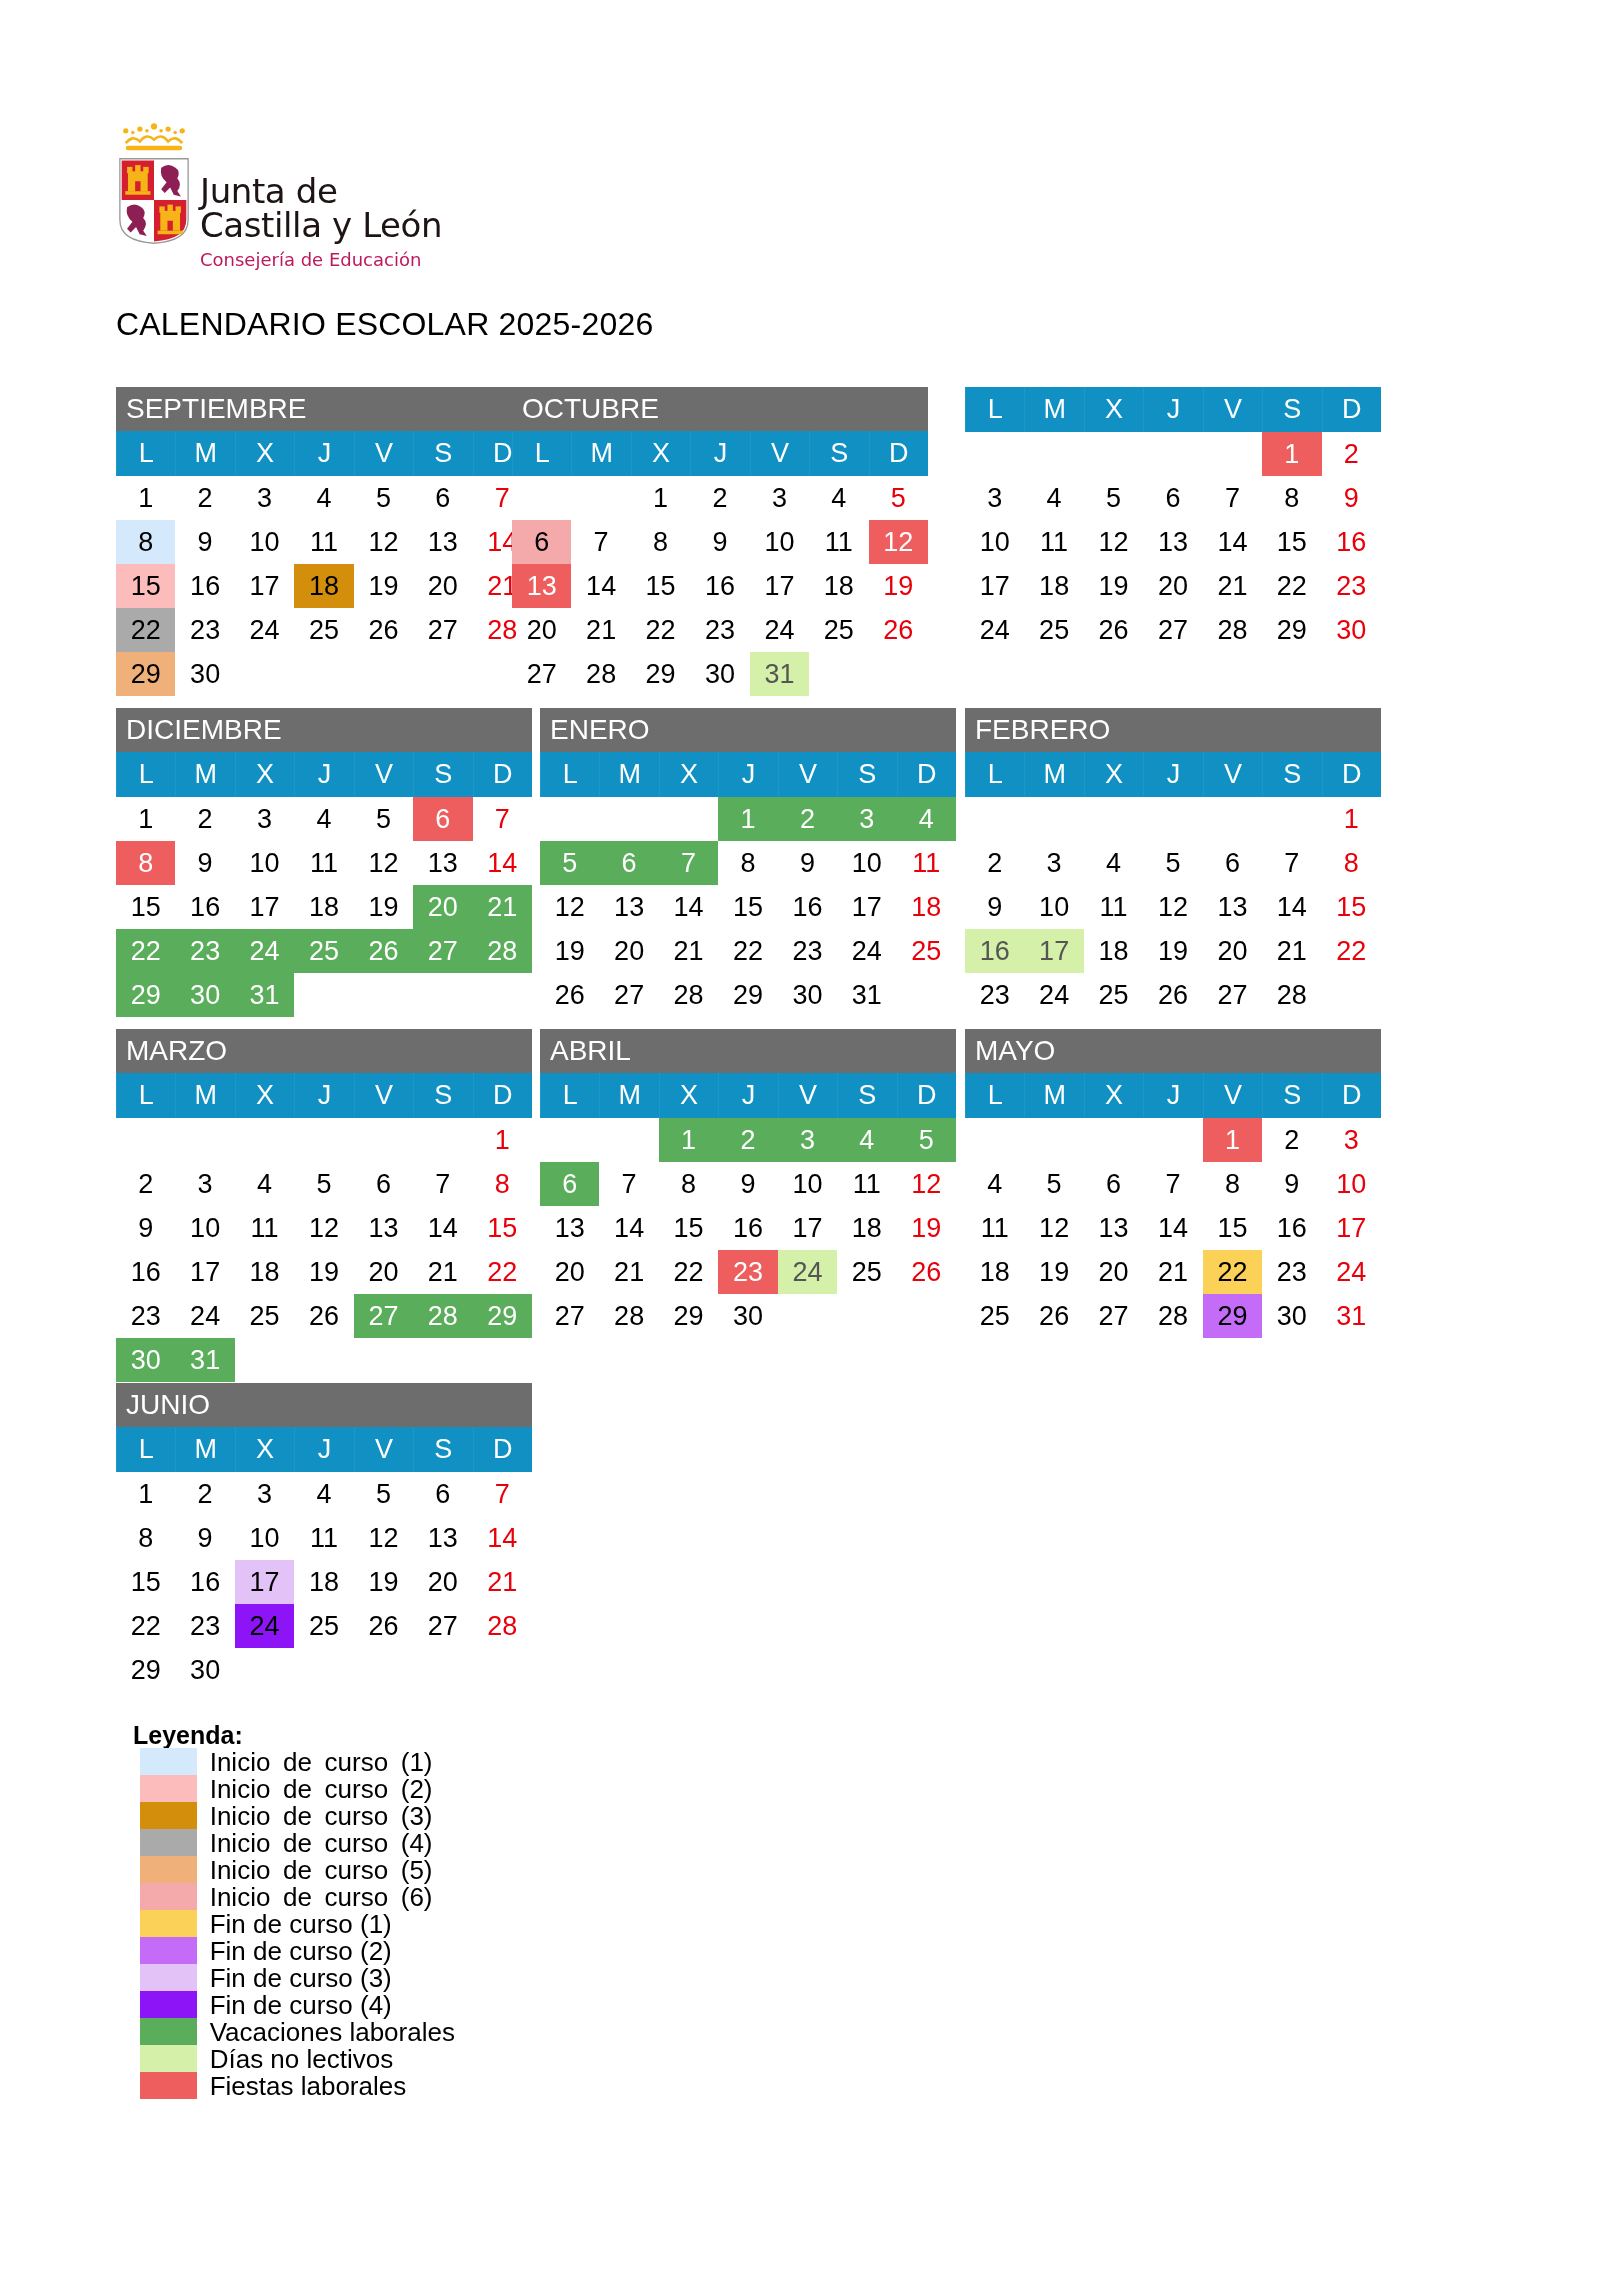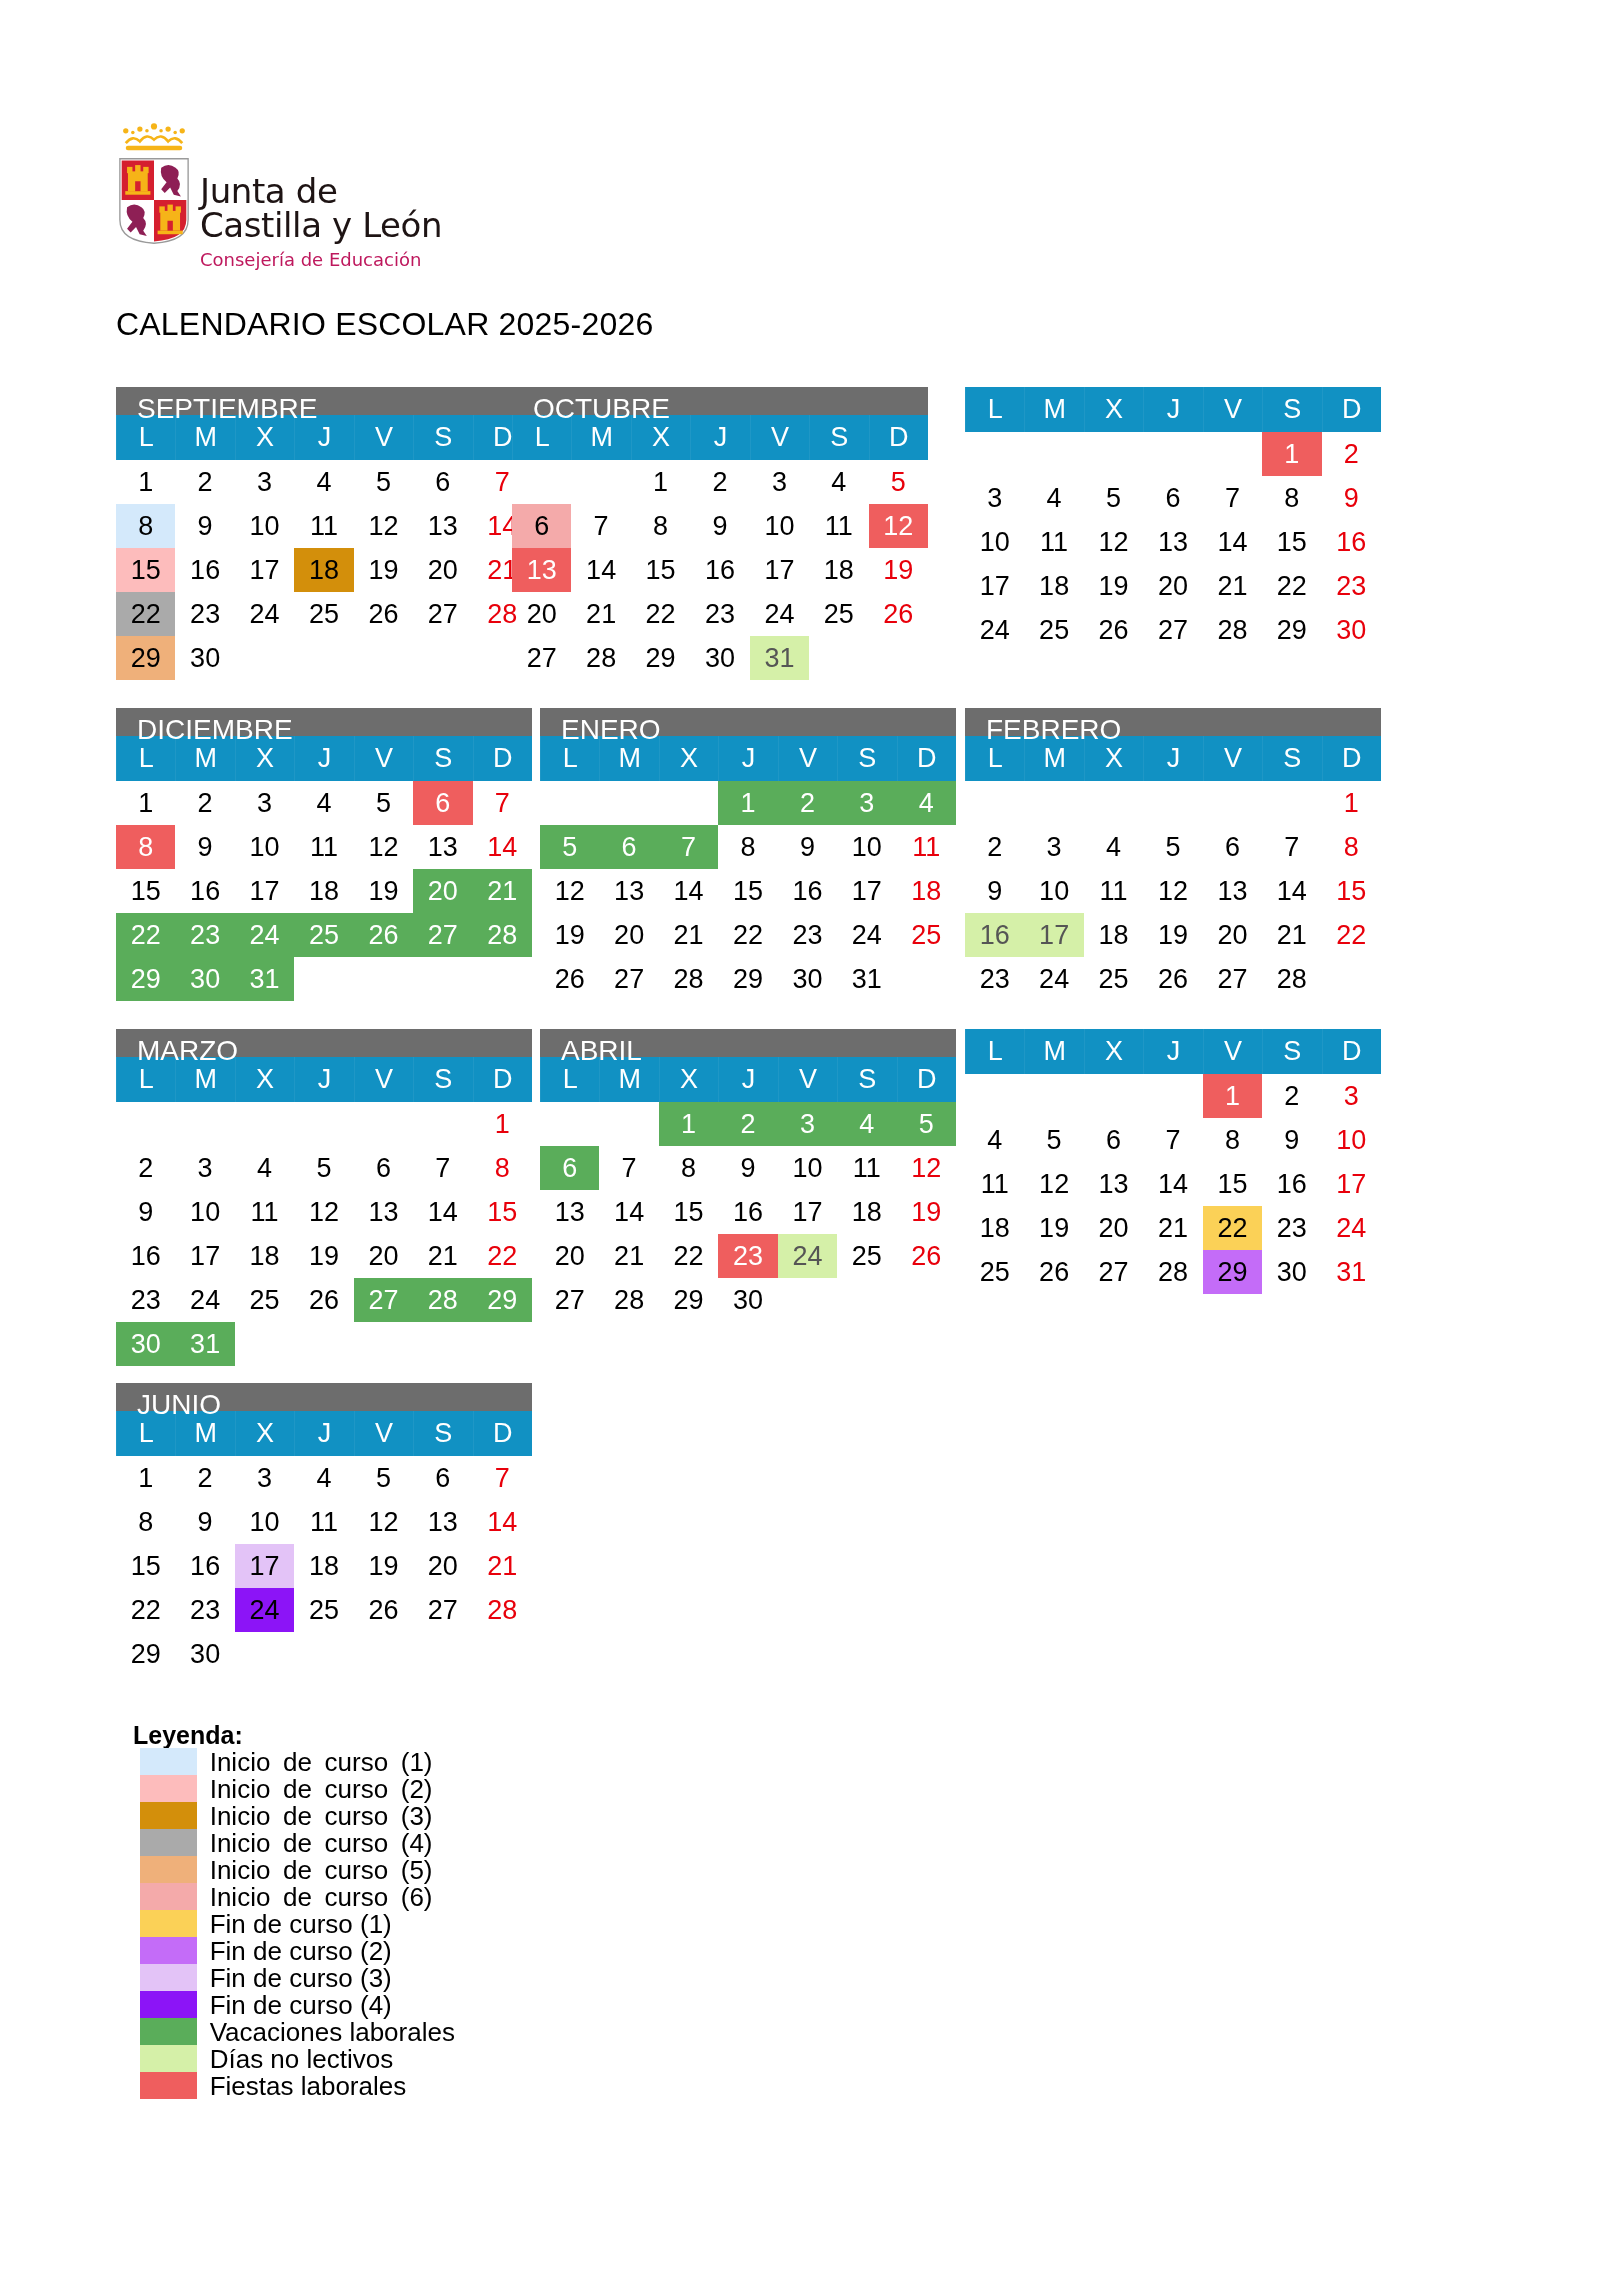--- a/index.html
+++ b/index.html
@@ -24,22 +24,22 @@
 
   
   .title {
     position: absolute; left: 116px; top: 308px; font-size: 32px; font-weight: normal;
     white-space: nowrap; line-height: 1; letter-spacing: 0.2px;
   }
 
   
   .month { position: absolute; width: 416px; }
   .month-bar {
-    height: 28px; background: #6d6d6d; color: #fff; font-size: 28px;
-    line-height: 44px; padding-left: 21px; white-space: nowrap;
+    height: 44px; background: #6d6d6d; color: #fff; font-size: 28px;
+    line-height: 44px; padding-left: 10px; white-space: nowrap;
   }
   .week-bar { display: flex; height: 45px; background: #1191c3; }
   .week-bar span {
     flex: 1; color: #fff; font-size: 27px; line-height: 45px; text-align: center;
     border-left: 0.9px solid rgba(255,255,255,0.06);
   }
   .days { display: grid; grid-template-columns: repeat(7, 1fr); grid-auto-rows: 44px; }
   .day {
     font-size: 27px; text-align: center; line-height: 44px; color: #000;
   }
@@ -489,20 +489,21 @@
       <div class="day c-nol">24</div>
       <div class="day">25</div>
       <div class="day sun">26</div>
       <div class="day">27</div>
       <div class="day">28</div>
       <div class="day">29</div>
       <div class="day">30</div>
     </div>
   </div>
 <div class="month" style="left:965px; top:1029px;">
+    <div class="month-bar">MAYO</div>
     <div class="week-bar">
       <span>L</span>
       <span>M</span>
       <span>X</span>
       <span>J</span>
       <span>V</span>
       <span>S</span>
       <span>D</span>
     </div>
     <div class="days">

